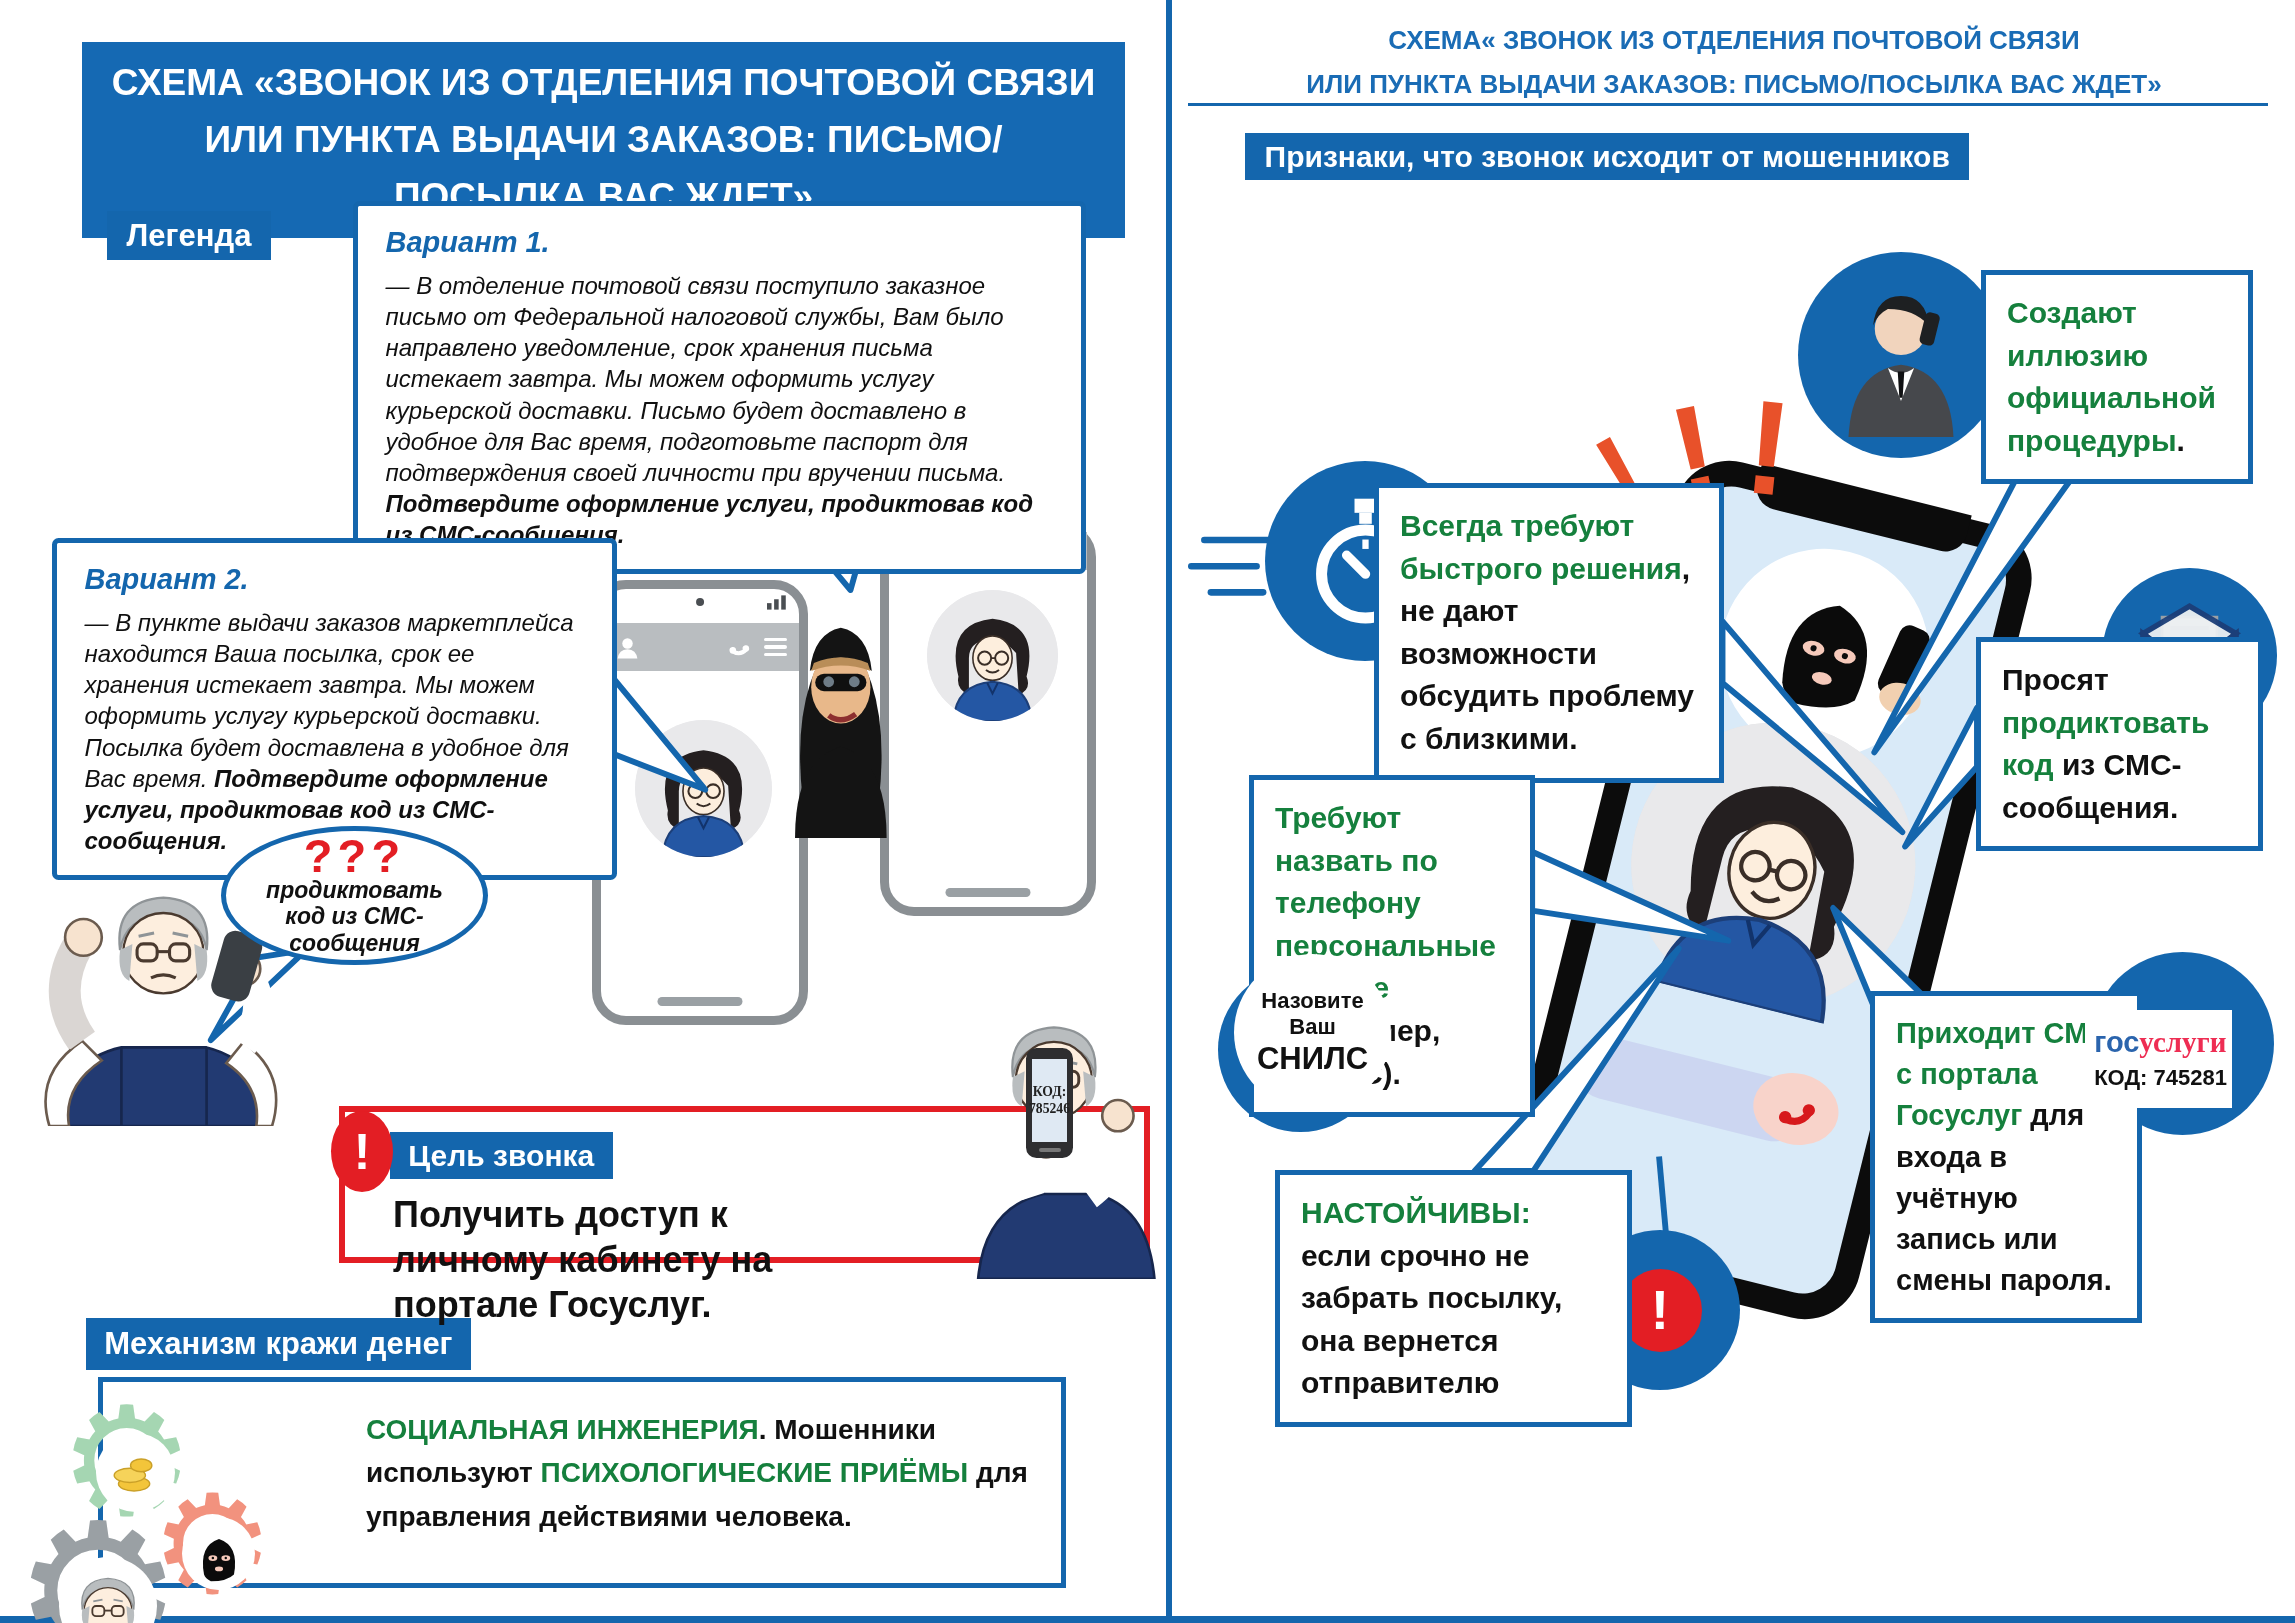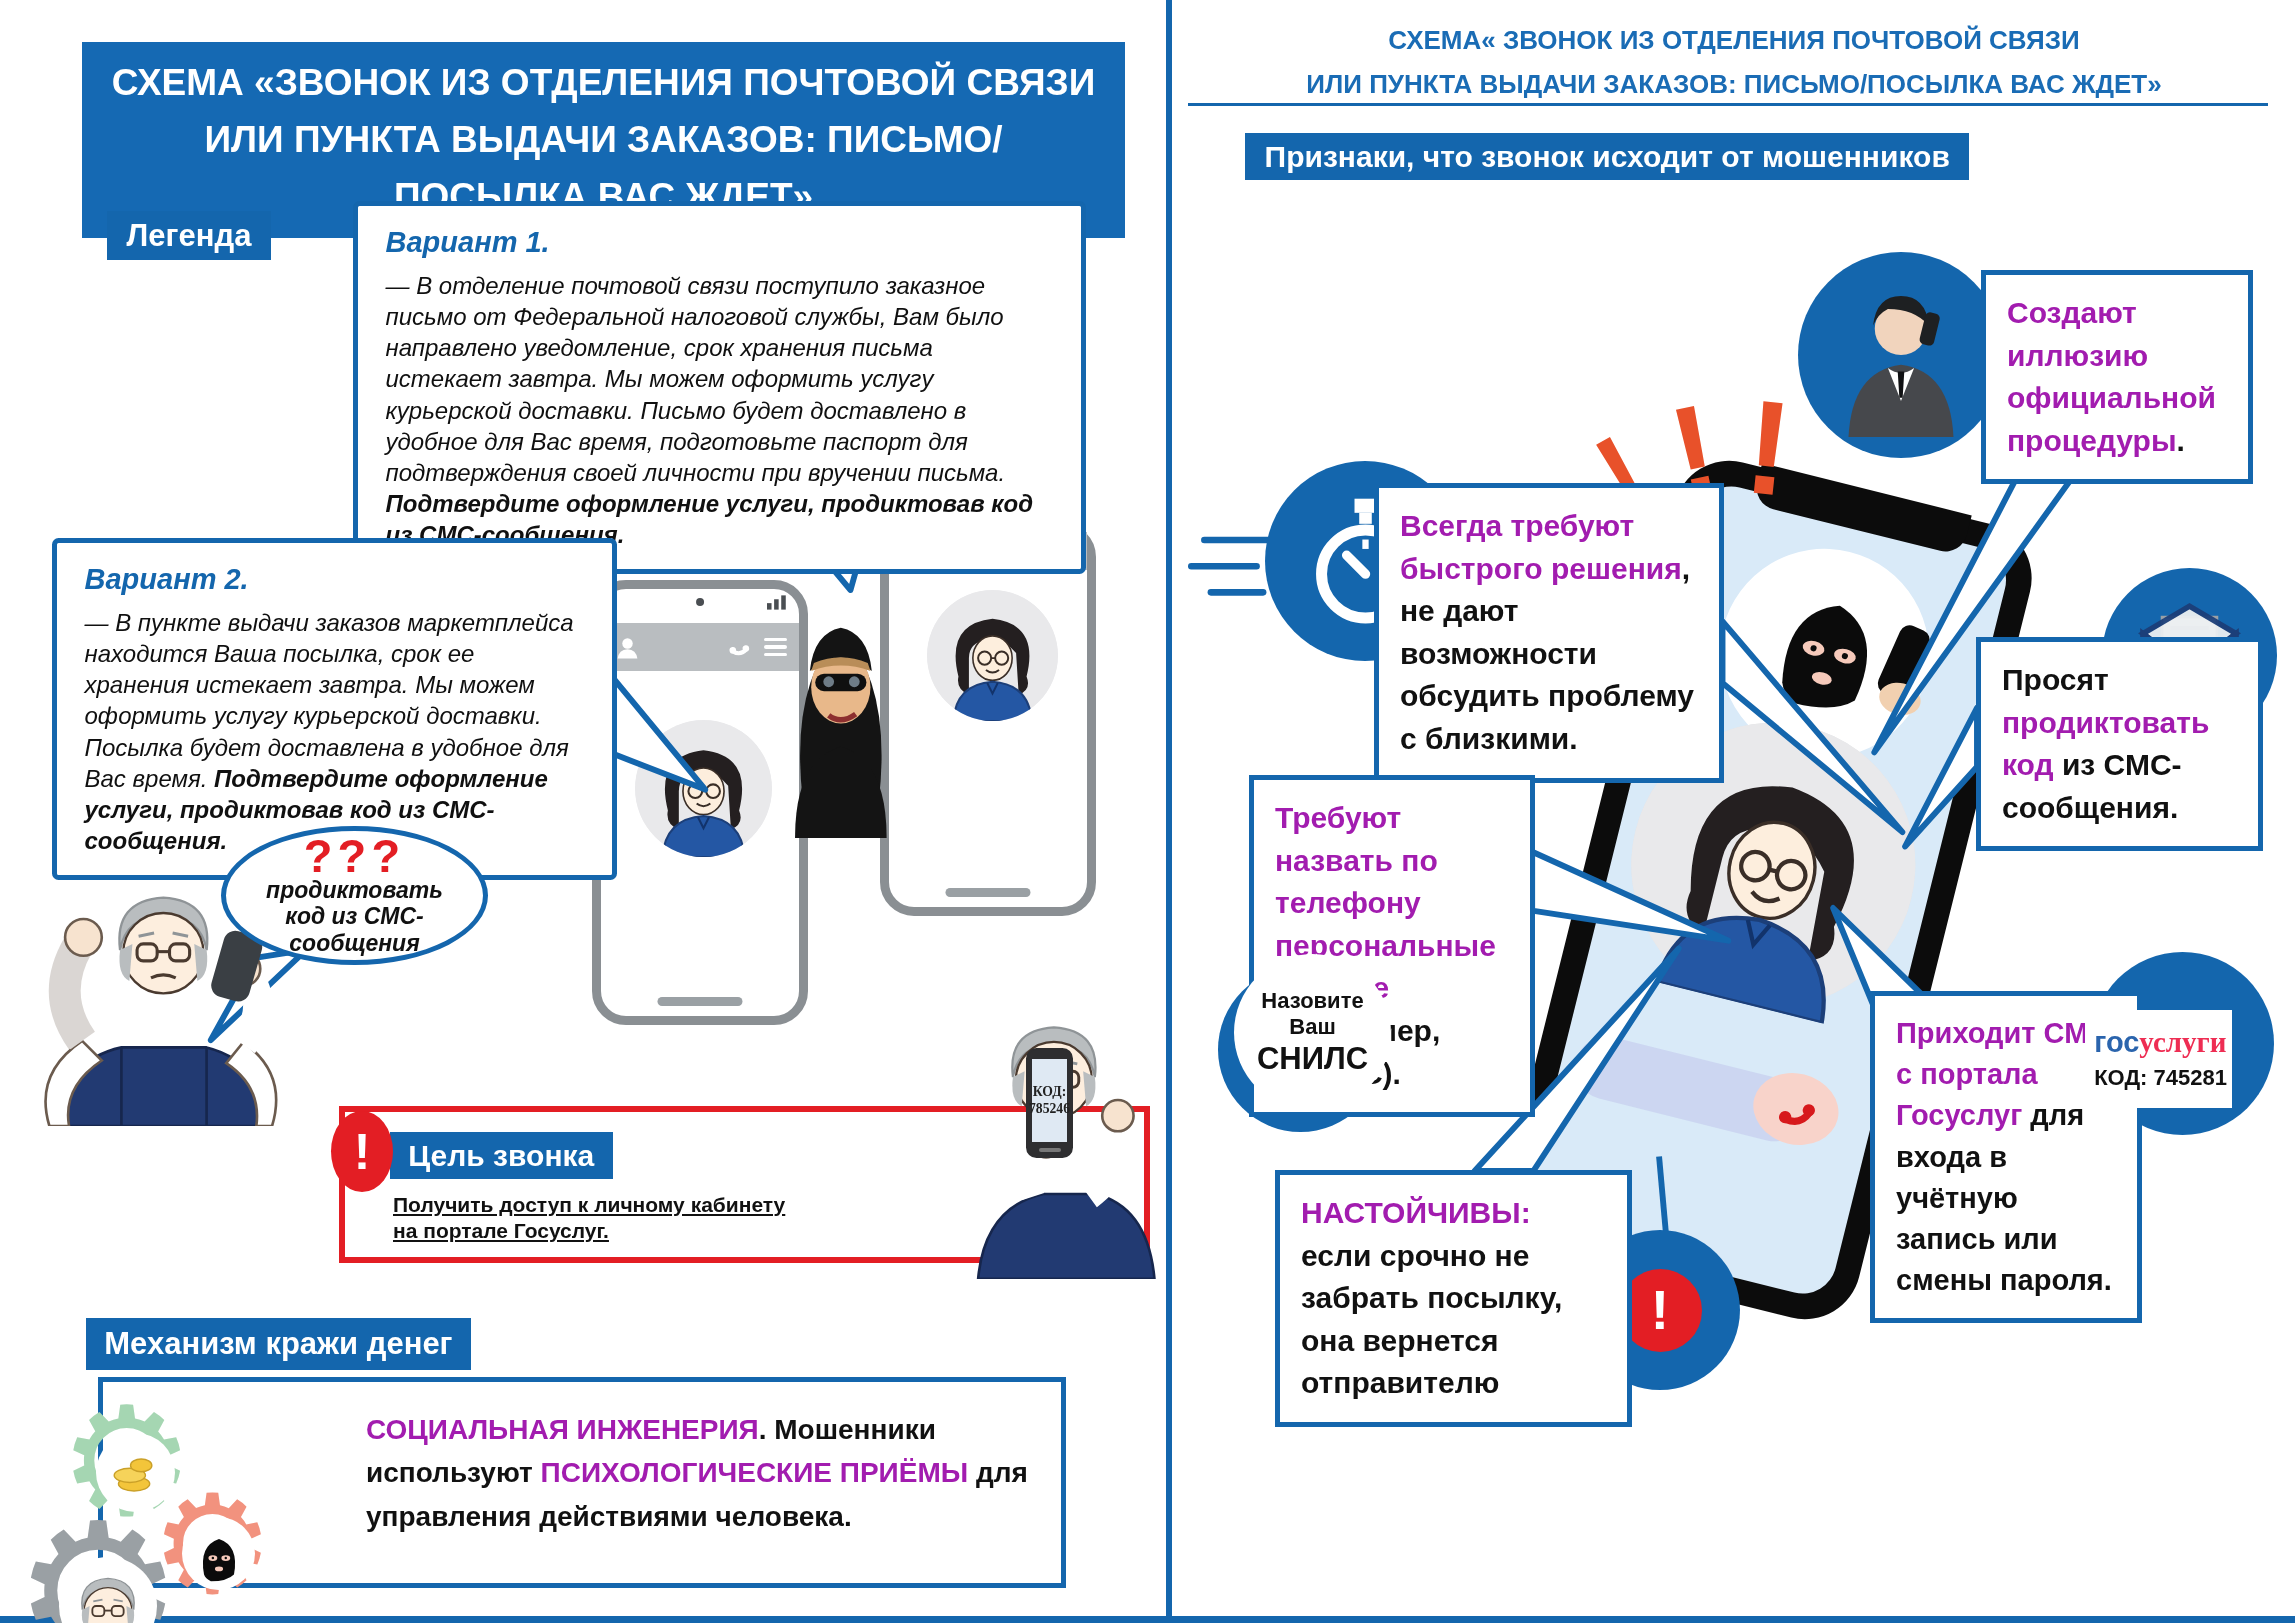--- a/index.html
+++ b/index.html
@@ -19,28 +19,28 @@
   .v1{left:353px;top:201px;width:733px;min-height:316px;}
   .v2{left:52px;top:538px;width:565px;min-height:309px;}
   .bubble{position:absolute;left:221px;top:826px;width:267px;height:139px;background:#fff;
           border:5.9px solid #1466ad;border-radius:50%;z-index:6;display:flex;flex-direction:column;
           align-items:center;justify-content:center;text-align:center;box-sizing:border-box;}
   .bubble .marks{color:#e31e24;font-size:47px;font-weight:bold;letter-spacing:5.2px;line-height:.9;}
   .bubble .btxt{font-size:23px;font-weight:bold;font-style:italic;line-height:1.15;width:216px;}
   .goal-box{position:absolute;left:339px;top:1106px;width:811px;height:157px;background:#fff;
             border:6.5px solid #e31e24;box-sizing:border-box;z-index:2;}
   .goal-chip{left:390px;top:1132px;font-size:30px;padding:6.5px 18.3px;z-index:3;}
-  .goal-text{position:absolute;left:393px;top:1192px;width:419px;font-size:21px;font-weight:bold;line-height:1.25;z-index:3;text-decoration:underline;}
+  .goal-text{position:absolute;left:393px;top:1192px;width:419px;font-size:36px;font-weight:bold;line-height:1.25;z-index:3;}
   .goal-excl{position:absolute;left:331px;top:1111px;width:62px;height:81px;background:#e31e24;border-radius:50%;
              color:#fff;font-size:50px;font-weight:bold;display:flex;align-items:center;justify-content:center;z-index:7;}
   .mech-chip{left:86px;top:1318px;font-size:31px;padding:7.9px 18.3px;}
   .social-box{position:absolute;left:98px;top:1377px;width:968px;height:211px;background:#fff;
               border:5.9px solid #1466ad;box-sizing:border-box;z-index:2;}
   .social-text{position:absolute;left:366px;top:1408px;width:674px;font-size:28px;font-weight:bold;line-height:1.55;z-index:3;}
-  .blue-t{color:#a21caf;}
+  .blue-t{color:#15803d;}
   .gear{position:absolute;line-height:1;z-index:4;font-family:"DejaVu Sans",sans-serif;}
   .gear-inner{position:absolute;background:#fff;border-radius:50%;z-index:5;display:flex;align-items:center;justify-content:center;}
   
   .sphone{position:absolute;background:#fff;border:9.8px solid #8a8f93;border-radius:34px;box-sizing:border-box;z-index:3;}
   .sp-head{position:absolute;left:0;width:100%;background:#b9bdc0;display:flex;align-items:center;
            justify-content:space-between;padding:0 11.8px;box-sizing:border-box;}
   .homebar{position:absolute;left:50%;transform:translateX(-50%);bottom:10.5px;width:85px;height:8.5px;
            background:#9aa0a4;border-radius:5.2px;}
   .avatar{position:absolute;border-radius:50%;overflow:hidden;background:#ececee;}
   .hamb{display:inline-block;width:23.6px;}

